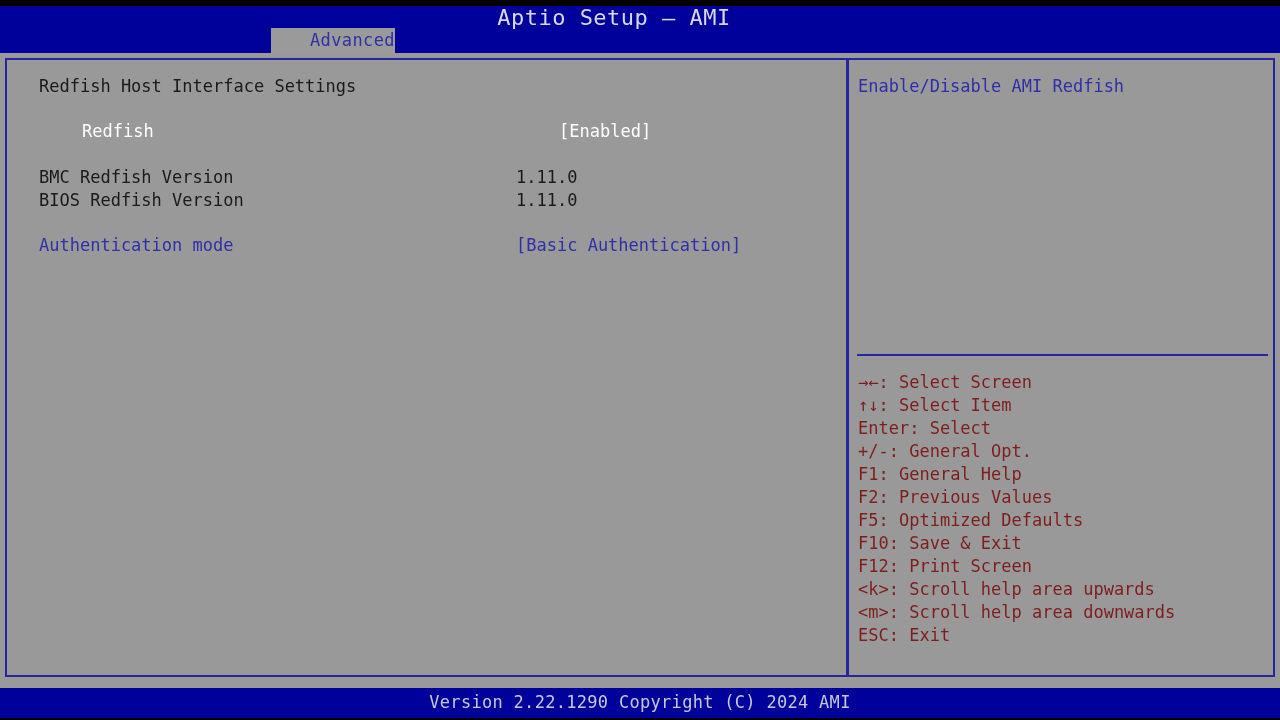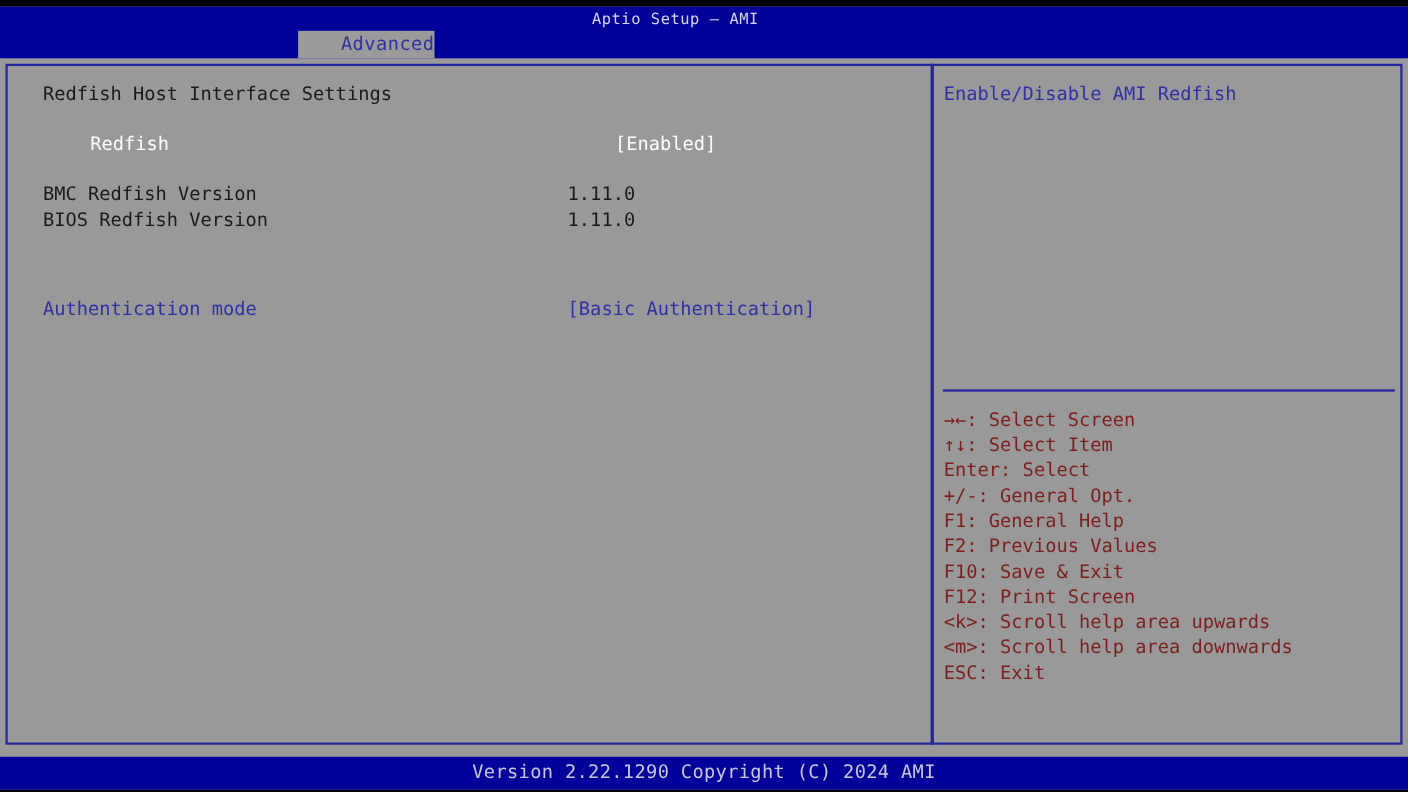--- a/index.html
+++ b/index.html
@@ -37,21 +37,21 @@
     left: 0; top: 6px;
     width: 1280px;
     height: 47px;
     background: #00009B;
   }
   .app-title {
     position: absolute;
     left: 0; top: 7px;
     width: 1228px;
     text-align: center;
-    font-size: 14px;
+    font-size: 22px;
     line-height: 22px;
     letter-spacing: 0.5px;
     color: #D8D8E8;
     white-space: pre;
   }
 
   
   .tab {
     position: absolute;
     left: 271px;
@@ -228,40 +228,41 @@
     <div class="setting-row" style="top:108px;">
       <span class="label c-black">BMC Redfish Version</span>
       <span class="value c-black">1.11.0</span>
     </div>
 
     <div class="setting-row" style="top:131px;">
       <span class="label c-black">BIOS Redfish Version</span>
       <span class="value c-black">1.11.0</span>
     </div>
 
-    <div class="setting-row" style="top:176px;margin-top:36px;">
+    <div class="setting-row" style="top:176px;">
       <span class="label c-blue">Authentication mode</span>
       <span class="value c-blue">[Basic Authentication]</span>
     </div>
 
   </div>
 
   <div class="help-pane">
 
     <div class="help-text">Enable/Disable AMI Redfish</div>
 
     <div class="help-rule"></div>
 
     <div class="legend">
       <div class="legend-item"><span class="keys">→←</span><span>: Select Screen</span></div>
       <div class="legend-item"><span class="keys">↑↓</span><span>: Select Item</span></div>
       <div class="legend-item"><span class="keys">Enter</span><span>: Select</span></div>
       <div class="legend-item"><span class="keys">+/-</span><span>: General Opt.</span></div>
       <div class="legend-item"><span class="keys">F1</span><span>: General Help</span></div>
       <div class="legend-item"><span class="keys">F2</span><span>: Previous Values</span></div>
+      <div class="legend-item"><span class="keys">F5</span><span>: Optimized Defaults</span></div>
       <div class="legend-item"><span class="keys">F10</span><span>: Save &amp; Exit</span></div>
       <div class="legend-item"><span class="keys">F12</span><span>: Print Screen</span></div>
       <div class="legend-item"><span class="keys">&lt;k&gt;</span><span>: Scroll help area upwards</span></div>
       <div class="legend-item"><span class="keys">&lt;m&gt;</span><span>: Scroll help area downwards</span></div>
       <div class="legend-item"><span class="keys">ESC</span><span>: Exit</span></div>
     </div>
 
   </div>
 
   <div class="footer-band"></div>

